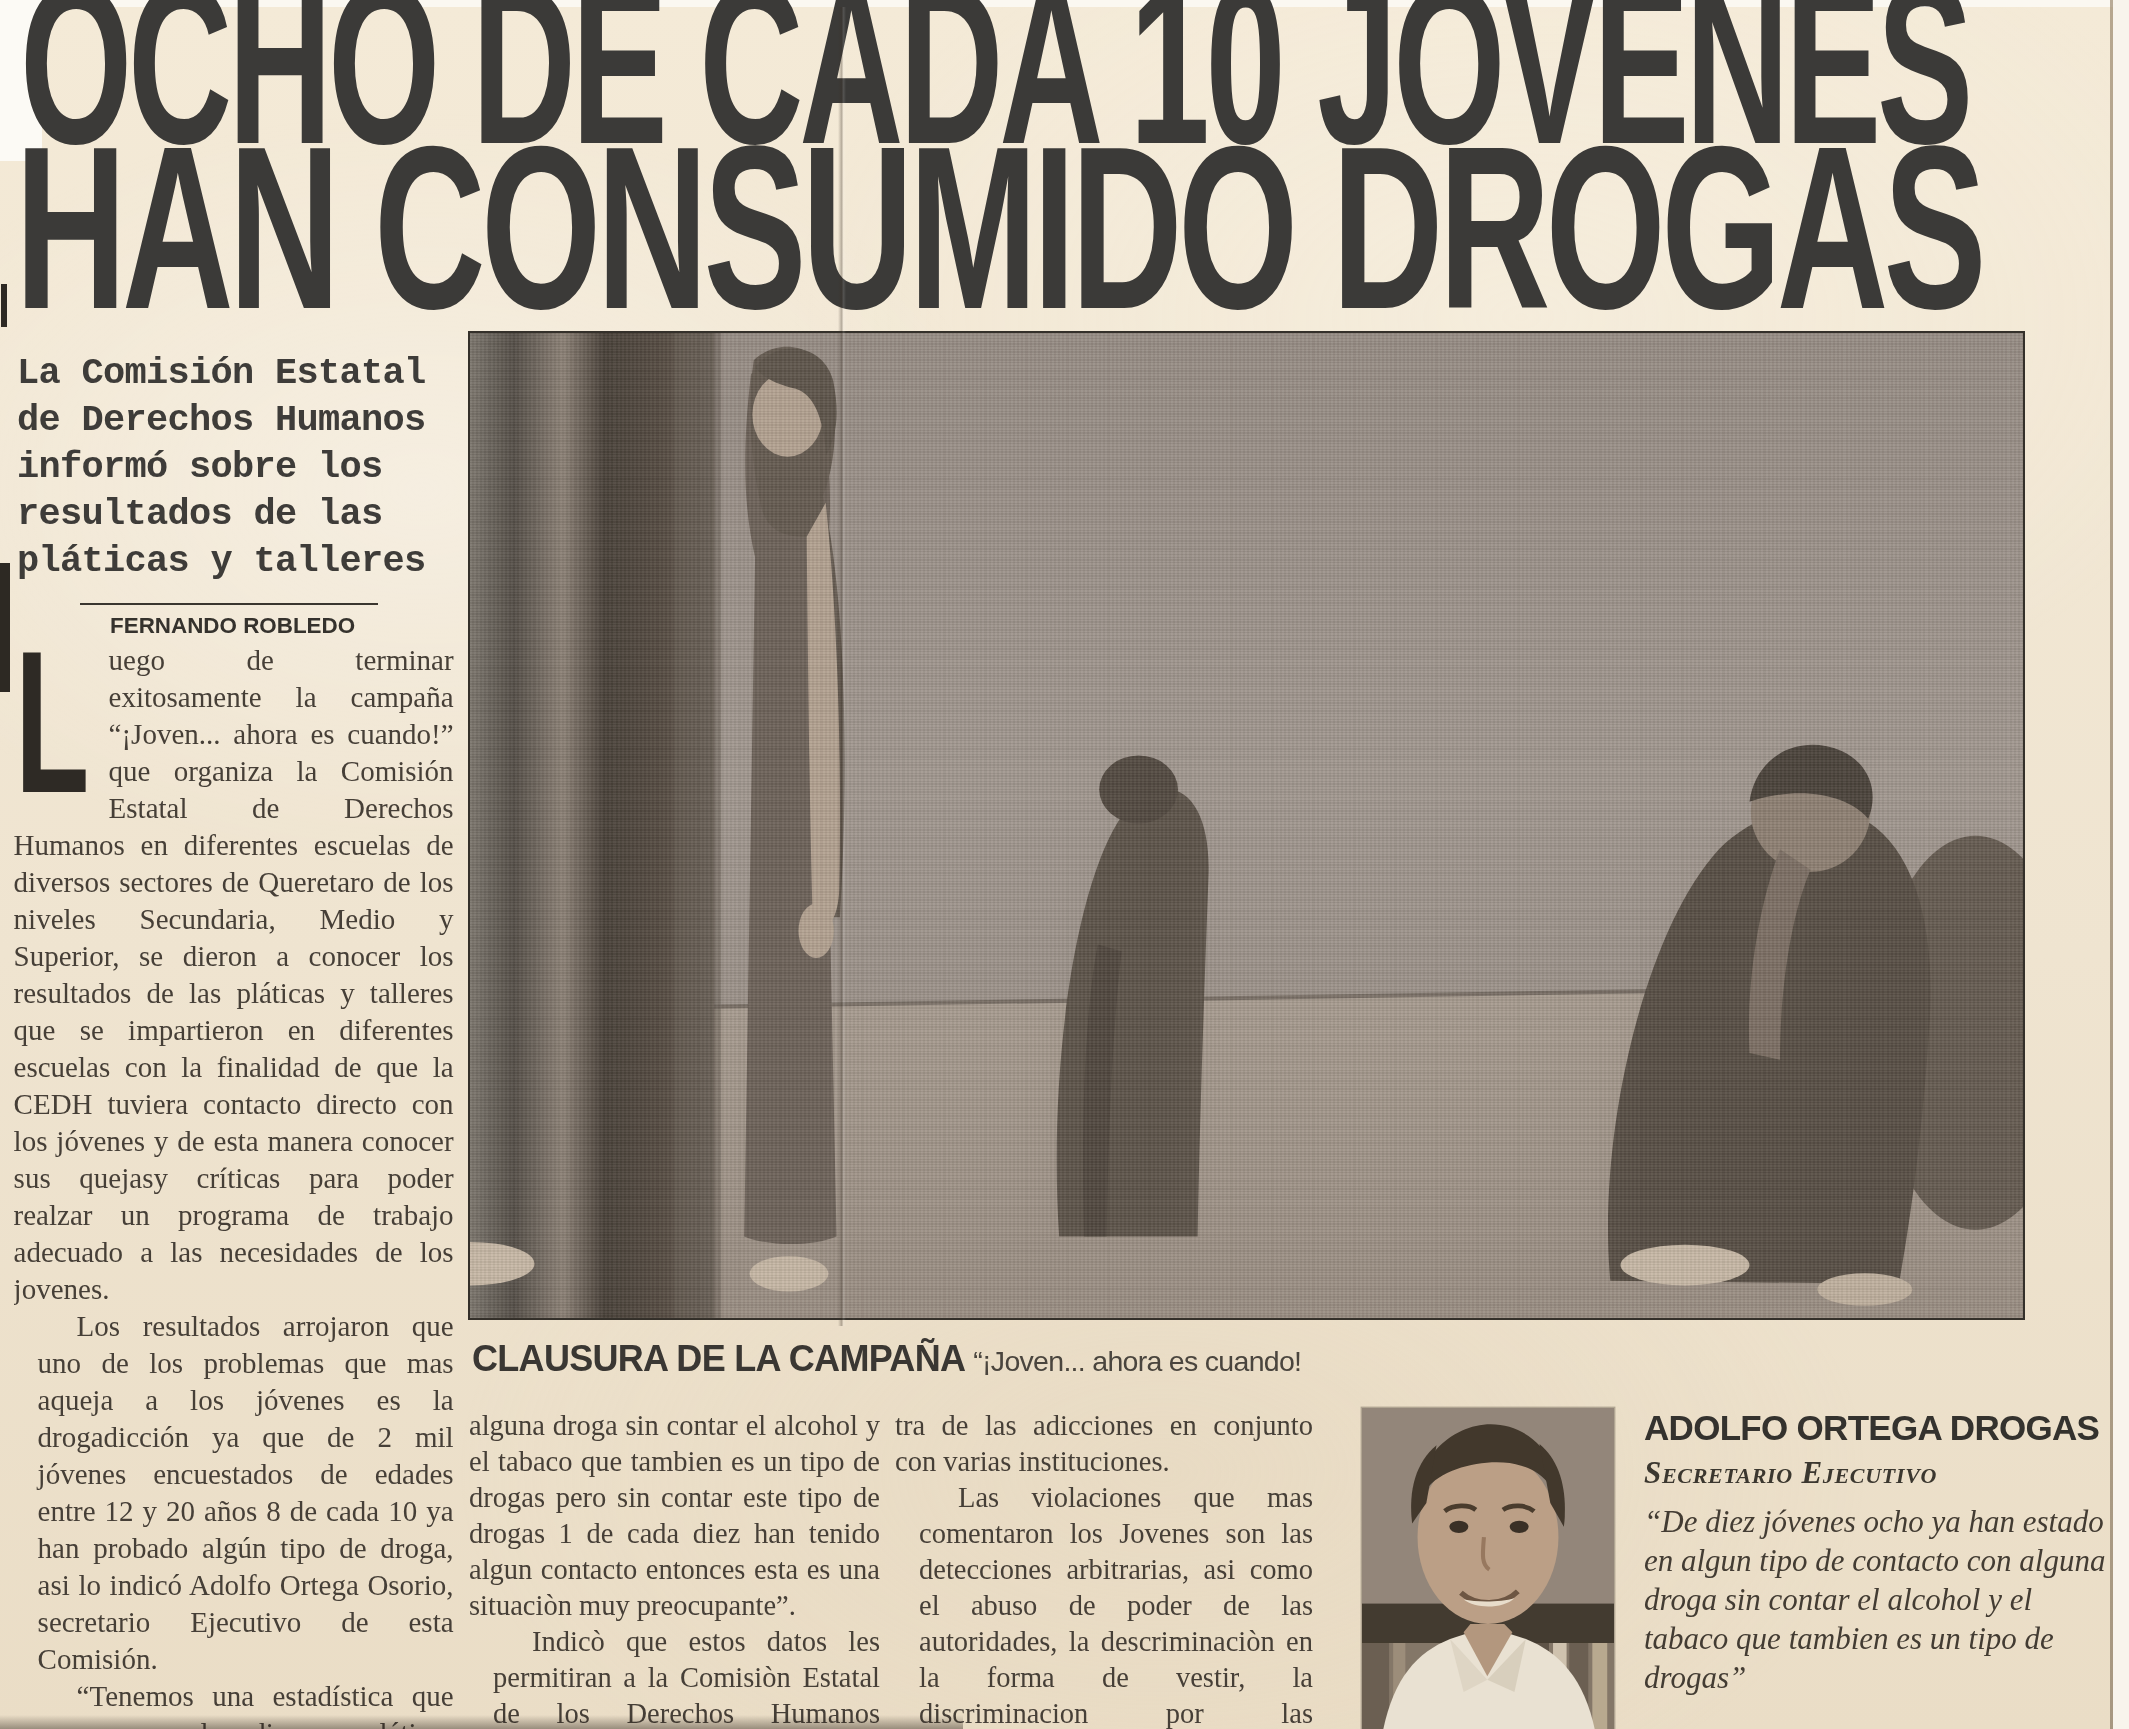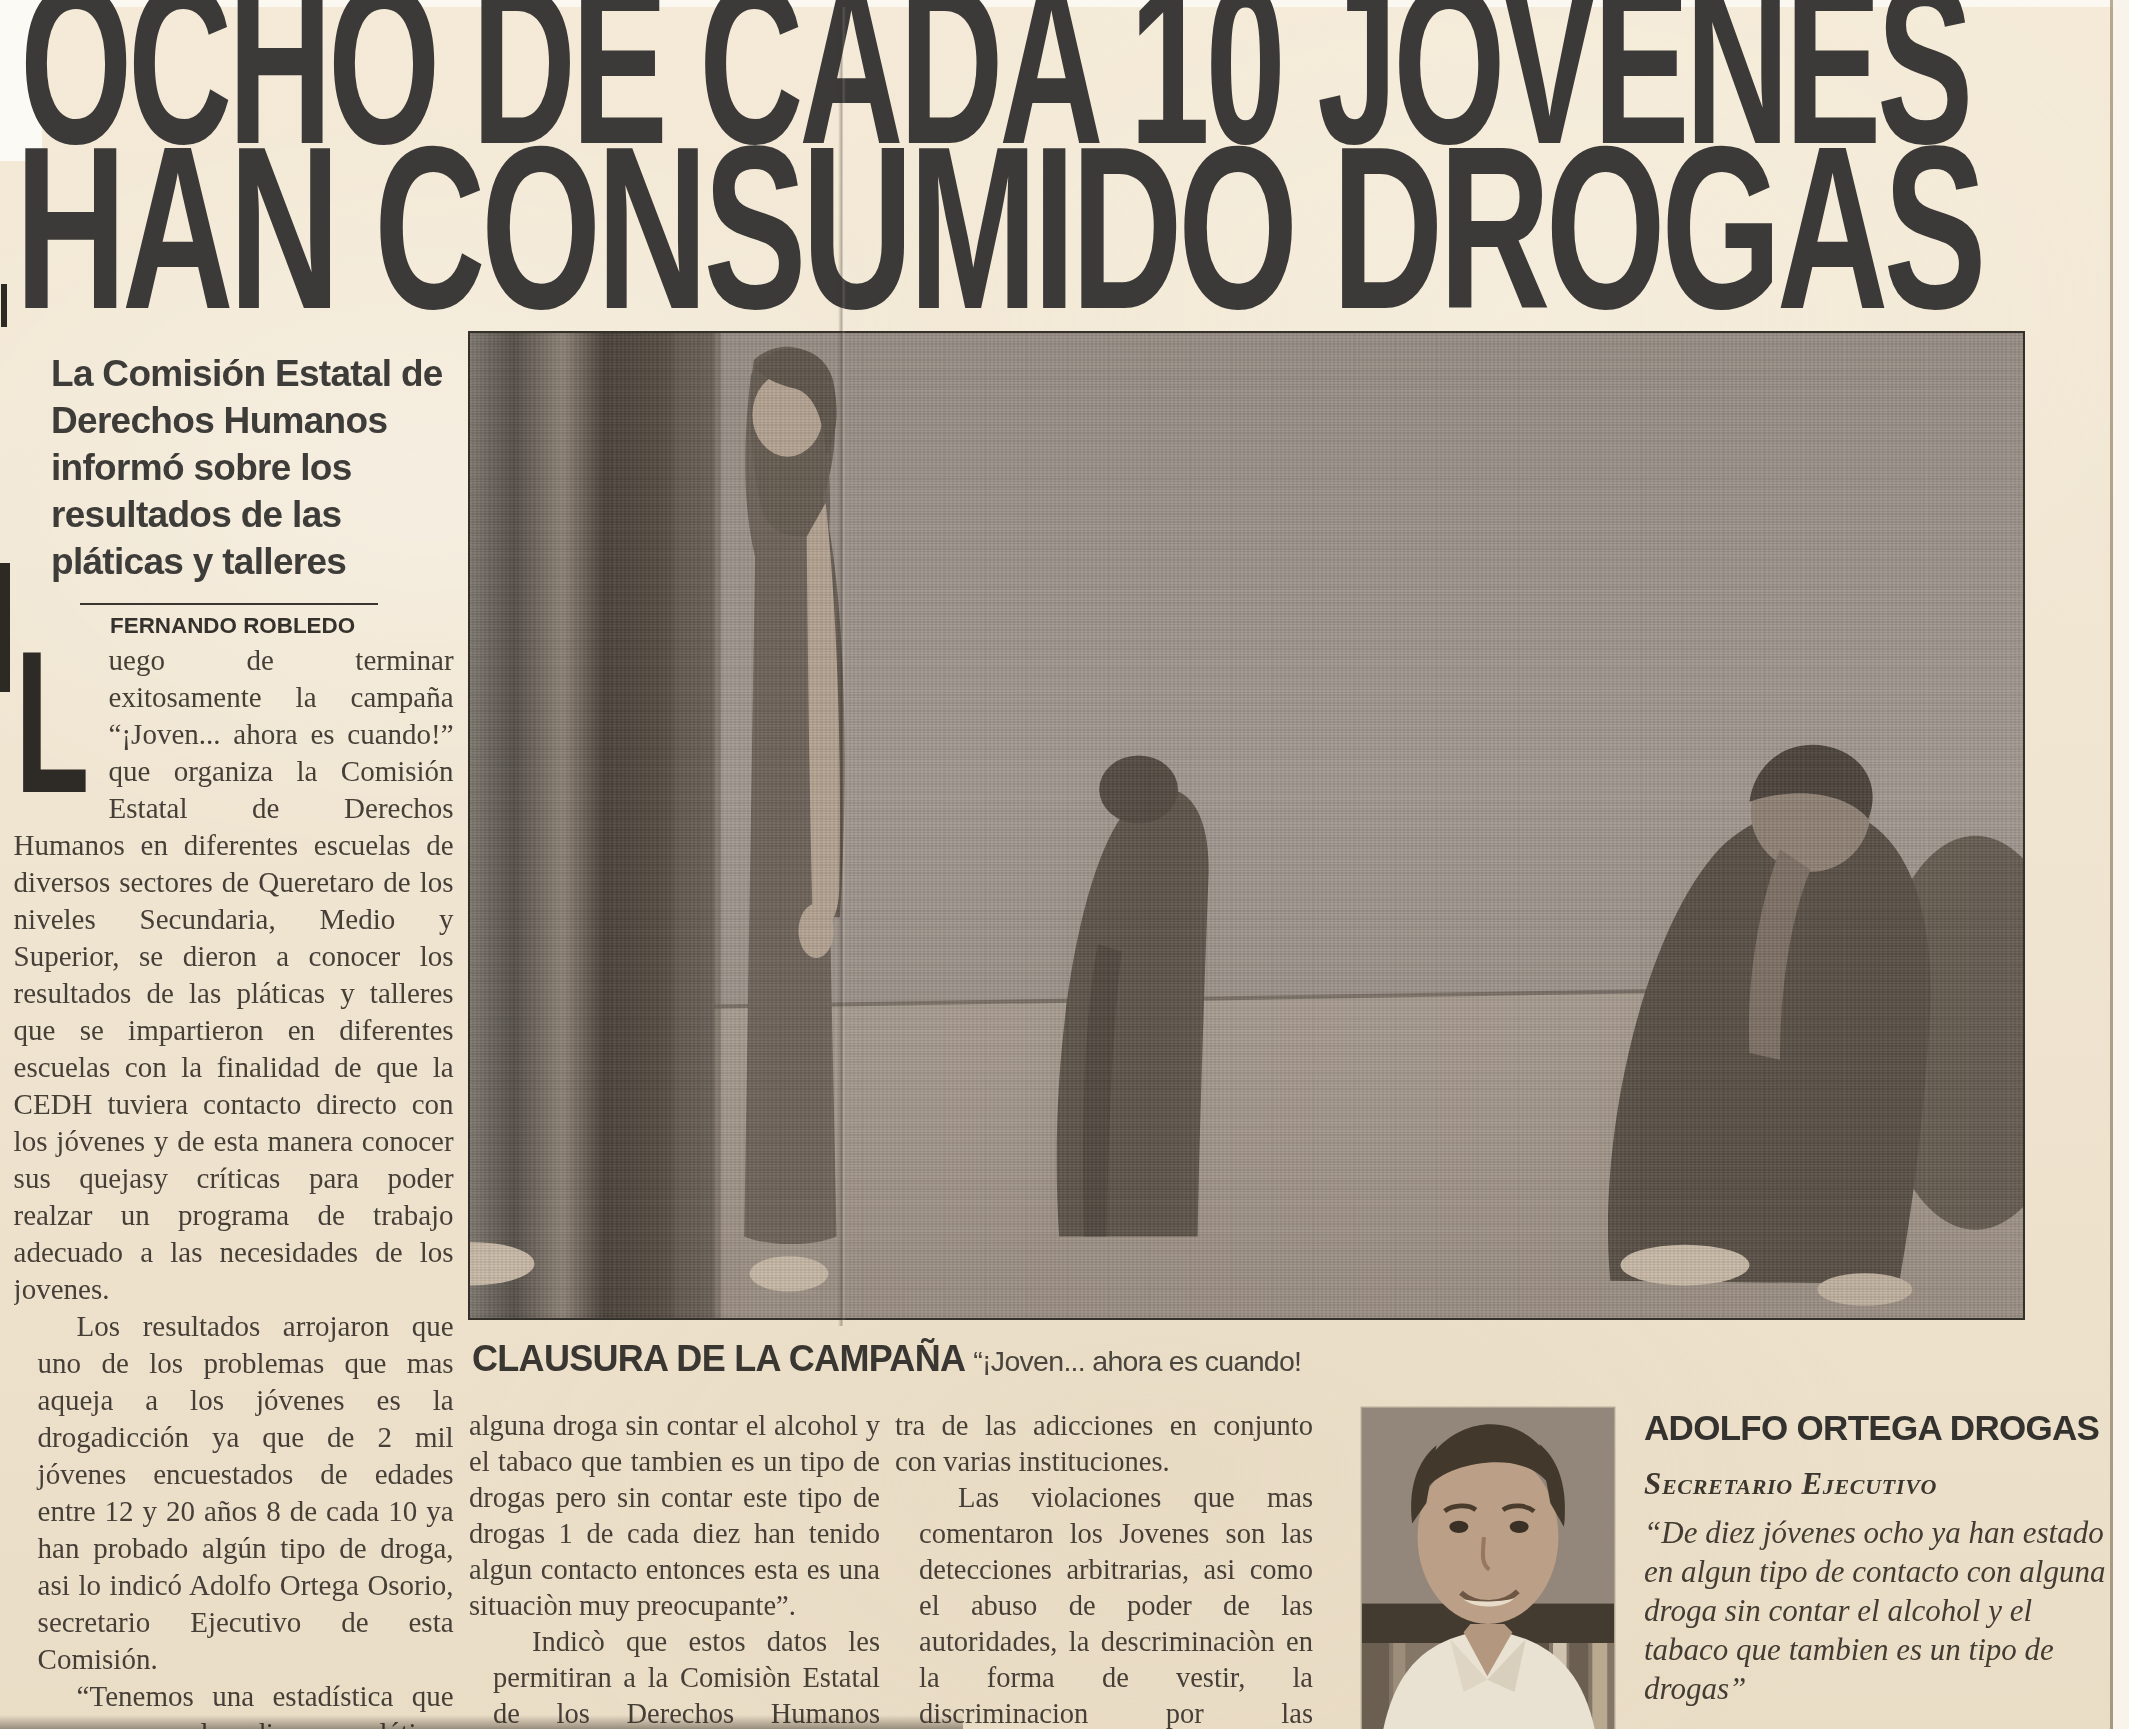--- a/index.html
+++ b/index.html
@@ -35,22 +35,22 @@
     font-family:"Liberation Sans",sans-serif;font-weight:bold;
     font-size:224px;line-height:1;letter-spacing:-6.8px;
     transform-origin:left top;z-index:5;
   }
   .hl1{left:20.3px;top:-58px;transform:scale(0.645,1.02);}
   .hl2{left:15px;top:103px;transform:scale(0.69,1.04);}
 
   
   .standfirst{
     position:absolute;left:17px;top:343px;width:431px;
-    font-family:Liberation Sans, sans-serif;font-weight:bold;
-    font-size:37px;line-height:47px;color:#3e3c39;letter-spacing:-0.7px;margin-left:34px;
+    font-family:Liberation Mono, monospace;font-weight:bold;
+    font-size:37px;line-height:47px;color:#3e3c39;letter-spacing:-0.7px;
   }
   .rule{position:absolute;left:80px;top:596px;width:298px;height:2.7px;background:#3a362f;}
   .byline{
     position:absolute;left:13.6px;top:606px;width:438px;text-align:center;
     font-family:Liberation Sans, sans-serif;font-weight:bold;
     font-size:22.4px;letter-spacing:0;color:#35322d;
   }
 
   
   .col{position:absolute;overflow:hidden;text-align:justify;color:#463f37;}
@@ -92,21 +92,21 @@
     background:#8e8276;overflow:hidden;z-index:2;
     box-shadow:0 0 0 1.4px rgba(70,60,48,.35);
   }
   .portrait svg{display:block;width:100%;height:100%;}
   .profile{position:absolute;left:1644px;top:1401px;width:475px;}
   .profile-name{
     font-family:"Liberation Sans",sans-serif;font-weight:bold;
     font-size:35px;letter-spacing:-0.7px;color:#34322e;
   }
   .profile-title{
-    margin-top:18px;font-family:"Liberation Serif",serif;
+    margin-top:7px;font-family:"Liberation Serif",serif;
     font-style:italic;font-weight:bold;font-variant:small-caps;
     font-size:31px;line-height:36px;color:#3b372f;letter-spacing:0.7px;
   }
   .profile-quote{
     margin-top:11px;font-family:"Liberation Serif",serif;font-style:italic;
     font-size:31px;line-height:39px;color:#433c33;
   }
 </style>
 </head>
 <body>

